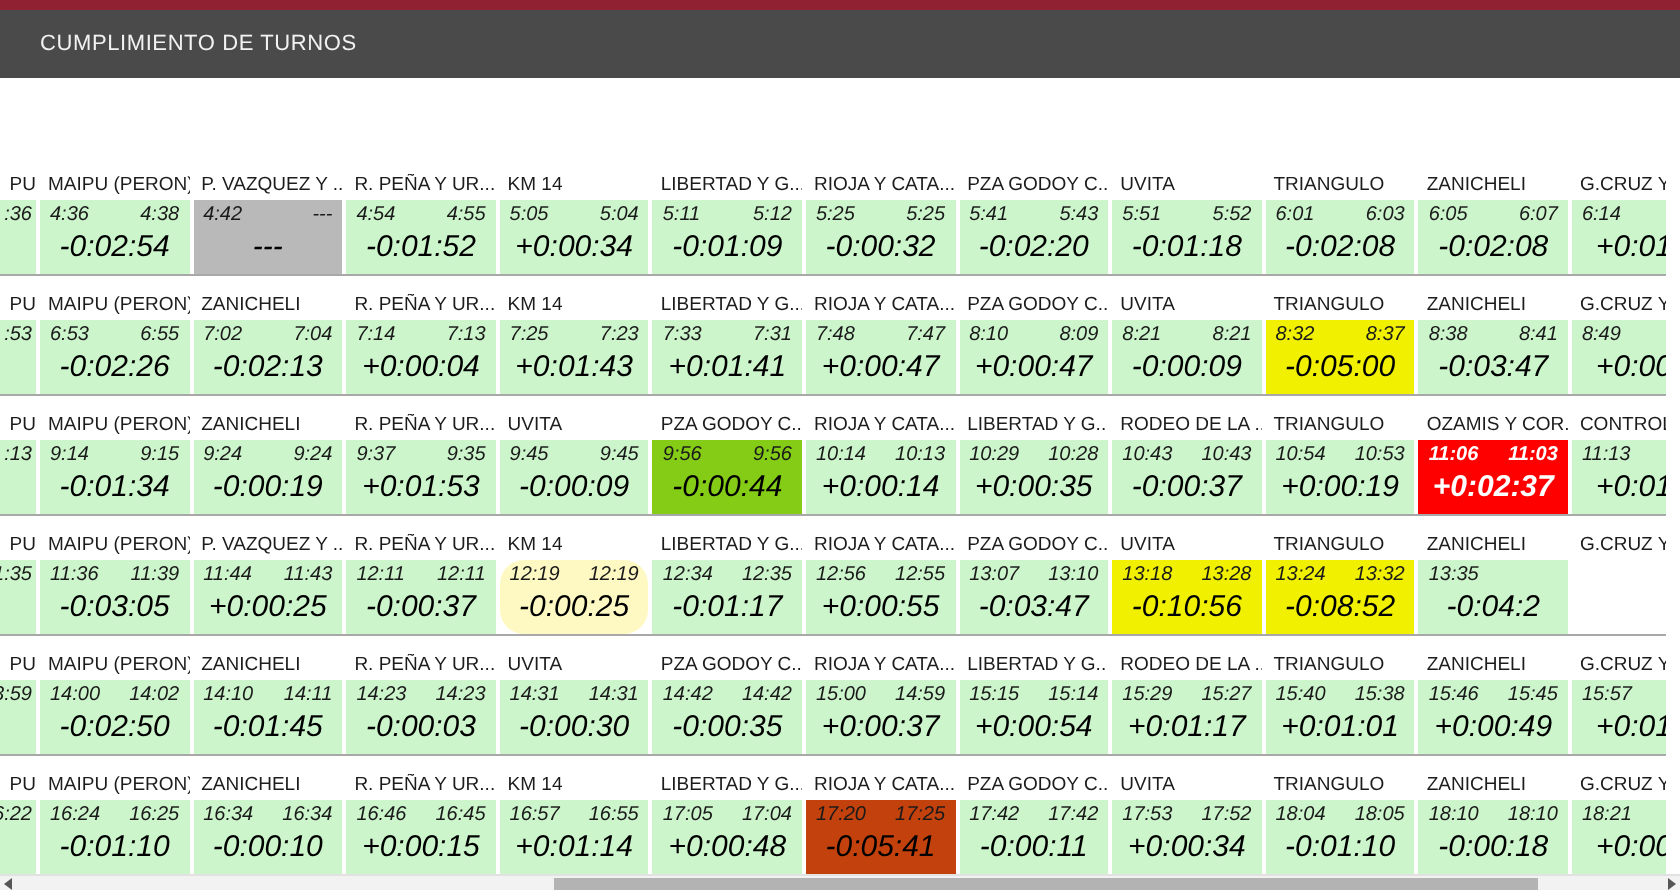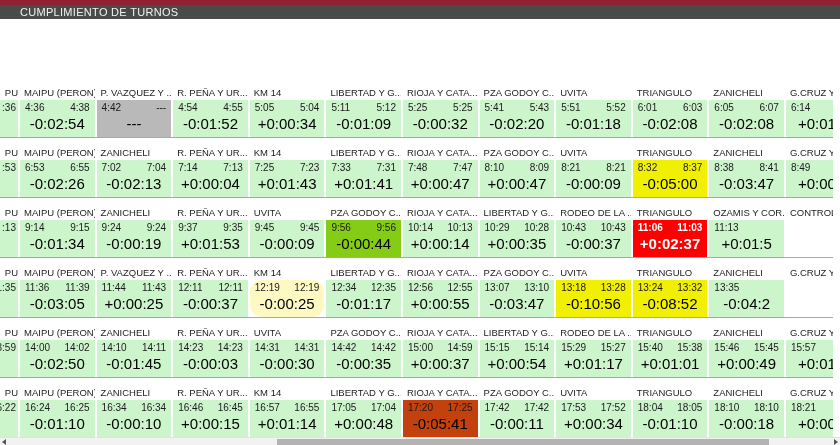--- a/index.html
+++ b/index.html
@@ -1,29 +1,29 @@
 <!DOCTYPE html>
 <html><head>
 <meta charset="utf-8">
 <style>
   html,body { margin:0; padding:0; background:#ffffff; }
   body { width:840px; height:445px; overflow:hidden;
          font-family:"Liberation Sans", sans-serif; }
   .app { position:relative; width:840px; height:445px; background:#fff; overflow:hidden; }
 
   .accent-line { height:5px; width:100%; }
-  .titlebar { height:14px; display:flex; align-items:center;
+  .titlebar { height:34px; display:flex; align-items:center;
               padding-left:20px; box-sizing:border-box; }
   .titlebar-text { color:#f2f2f2; font-size:11px; letter-spacing:.3px; }
 
   .table-area { position:absolute; top:85px; left:0; width:833px; overflow:hidden; }
 
   .band { margin-bottom:7px; }
   .hdr-row { display:flex; gap:2px; height:15px; align-items:center; }
-  .cell-row { display:flex; gap:2px; }
+  .cell-row { display:flex; gap:2px;font-style:italic; }
   .band-underline { border-bottom:1px solid #a8a8a8; }
 
   .lead { flex:0 0 18px; min-width:0; }
   .col  { flex:0 0 74.6px; min-width:0; }
 
   .hdr { font-size:9.5px; color:#1c1c1c; white-space:nowrap; overflow:hidden;
          padding-left:4px; box-sizing:border-box; }
   .hdr.lead { padding-left:0; text-align:right; }
 
   .cell { height:37px; box-sizing:border-box; padding-top:2px; overflow:hidden; }
@@ -324,20 +324,27 @@
             </div>
             <div class="delay">+0:00:35</div>
           </div>
           <div class="cell col state-green" style="background: rgb(204, 245, 204);">
             <div class="times">
               <span>10:43</span>
               <span>10:43</span>
             </div>
             <div class="delay">-0:00:37</div>
           </div>
+          <div class="cell col state-green" style="background: rgb(204, 245, 204);">
+            <div class="times">
+              <span>10:54</span>
+              <span>10:53</span>
+            </div>
+            <div class="delay">+0:00:19</div>
+          </div>
           <div class="cell col state-red" style="background: rgb(254, 0, 0);">
             <div class="times">
               <span>11:06</span>
               <span>11:03</span>
             </div>
             <div class="delay">+0:02:37</div>
           </div>
           <div class="cell col state-green" style="background: rgb(204, 245, 204);">
             <div class="times">
               <span>11:13</span>

